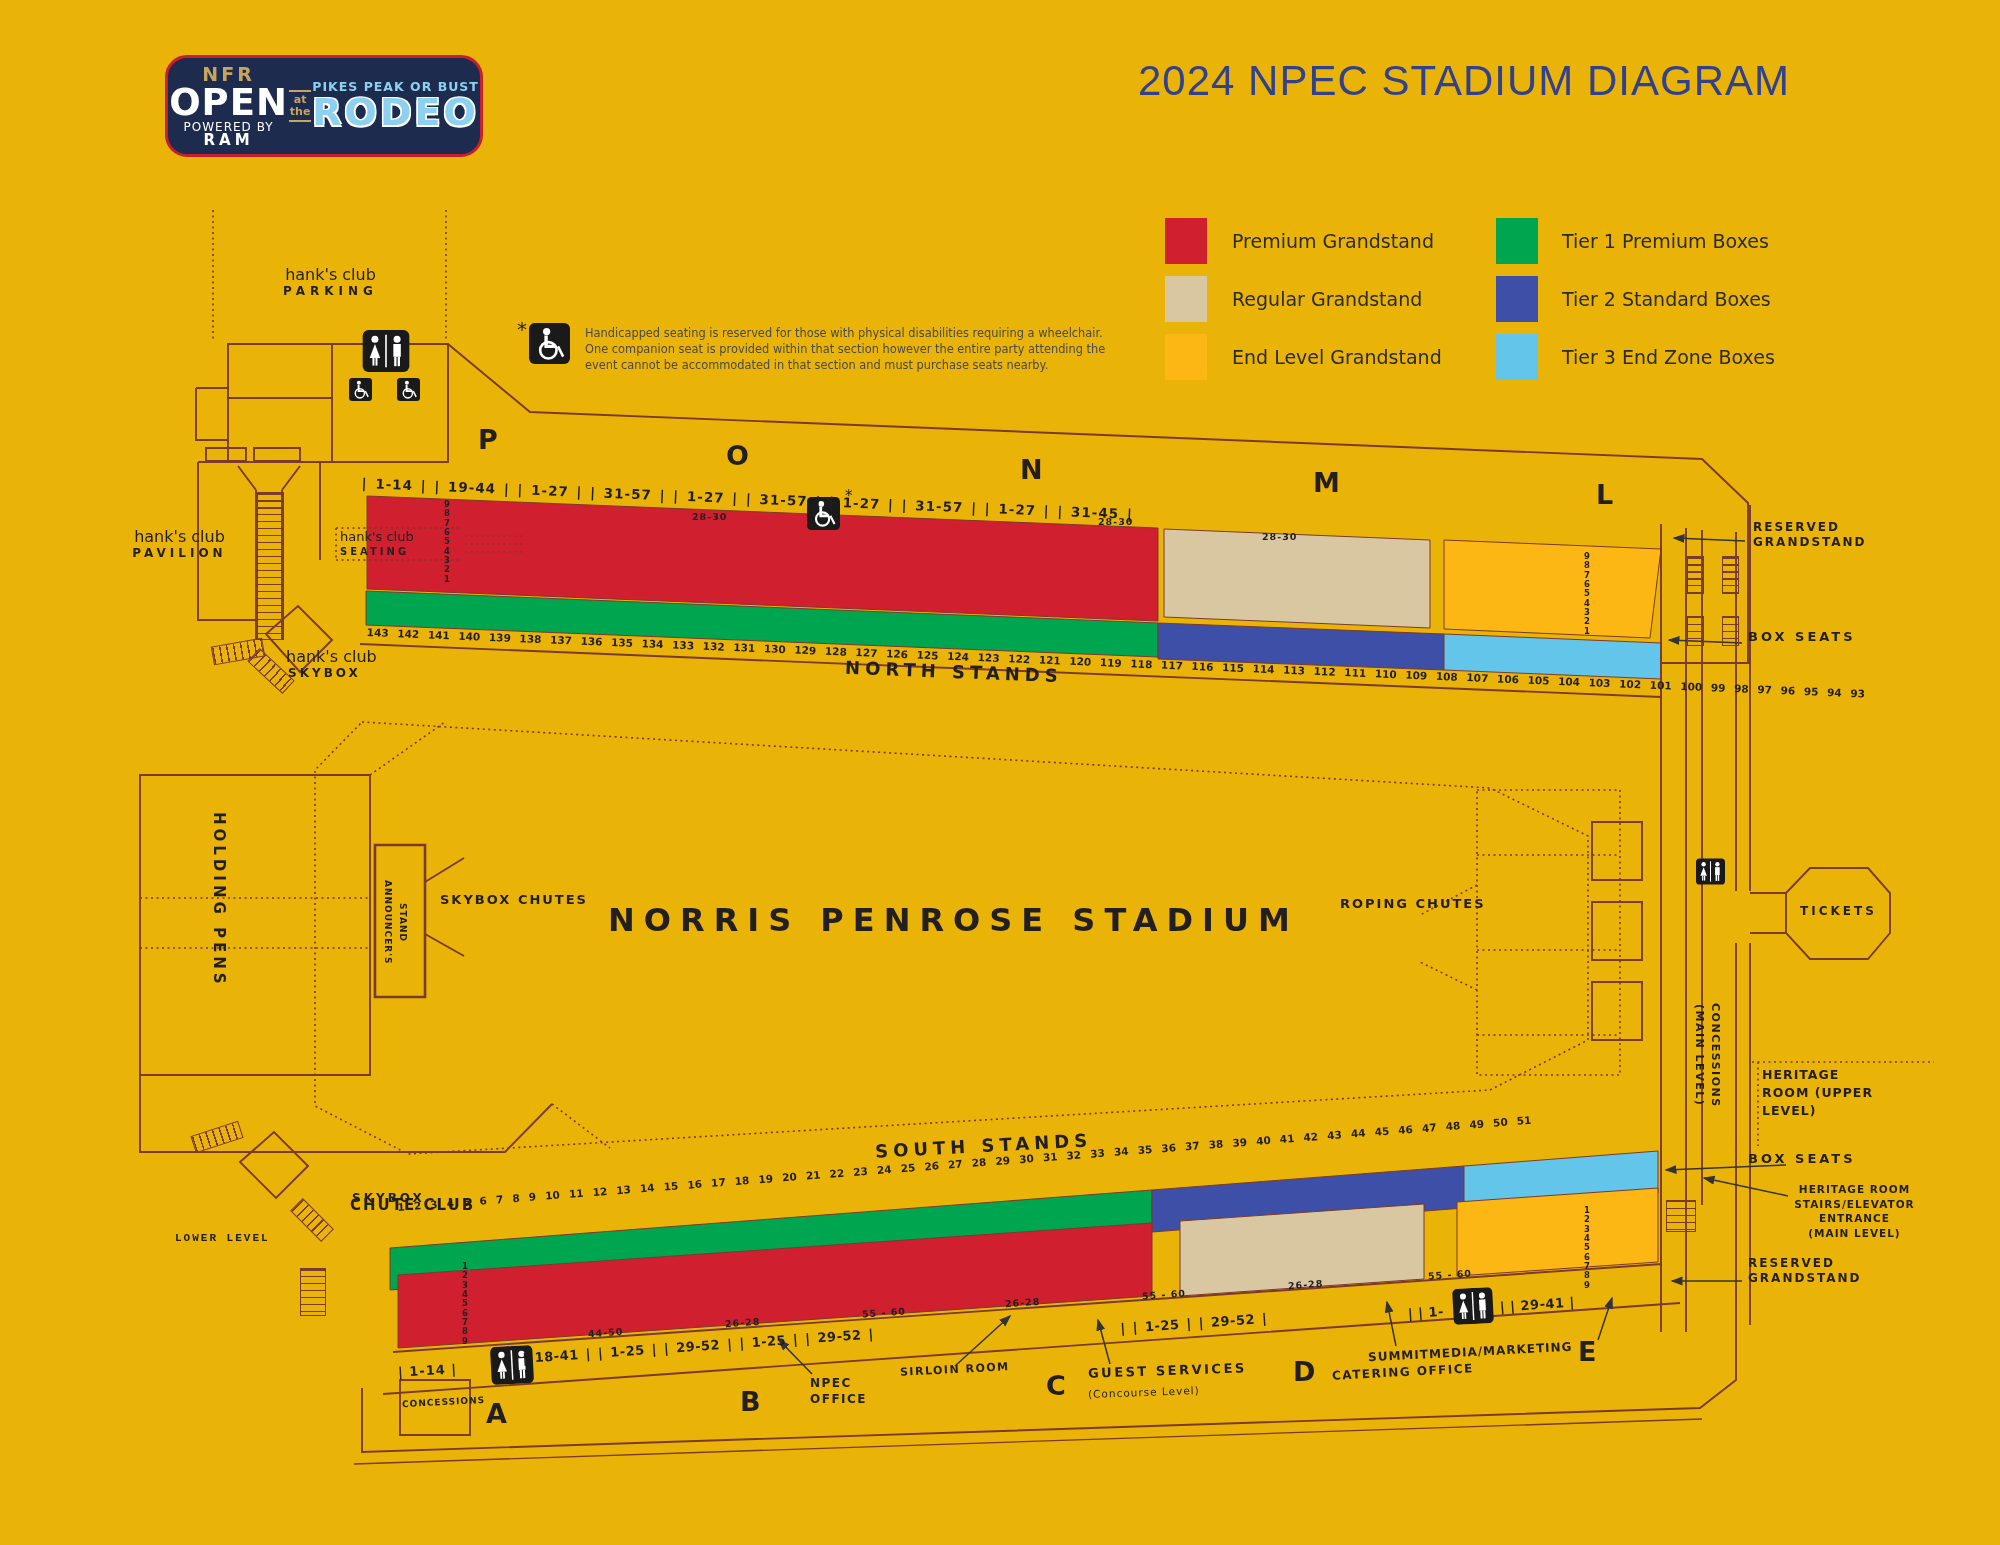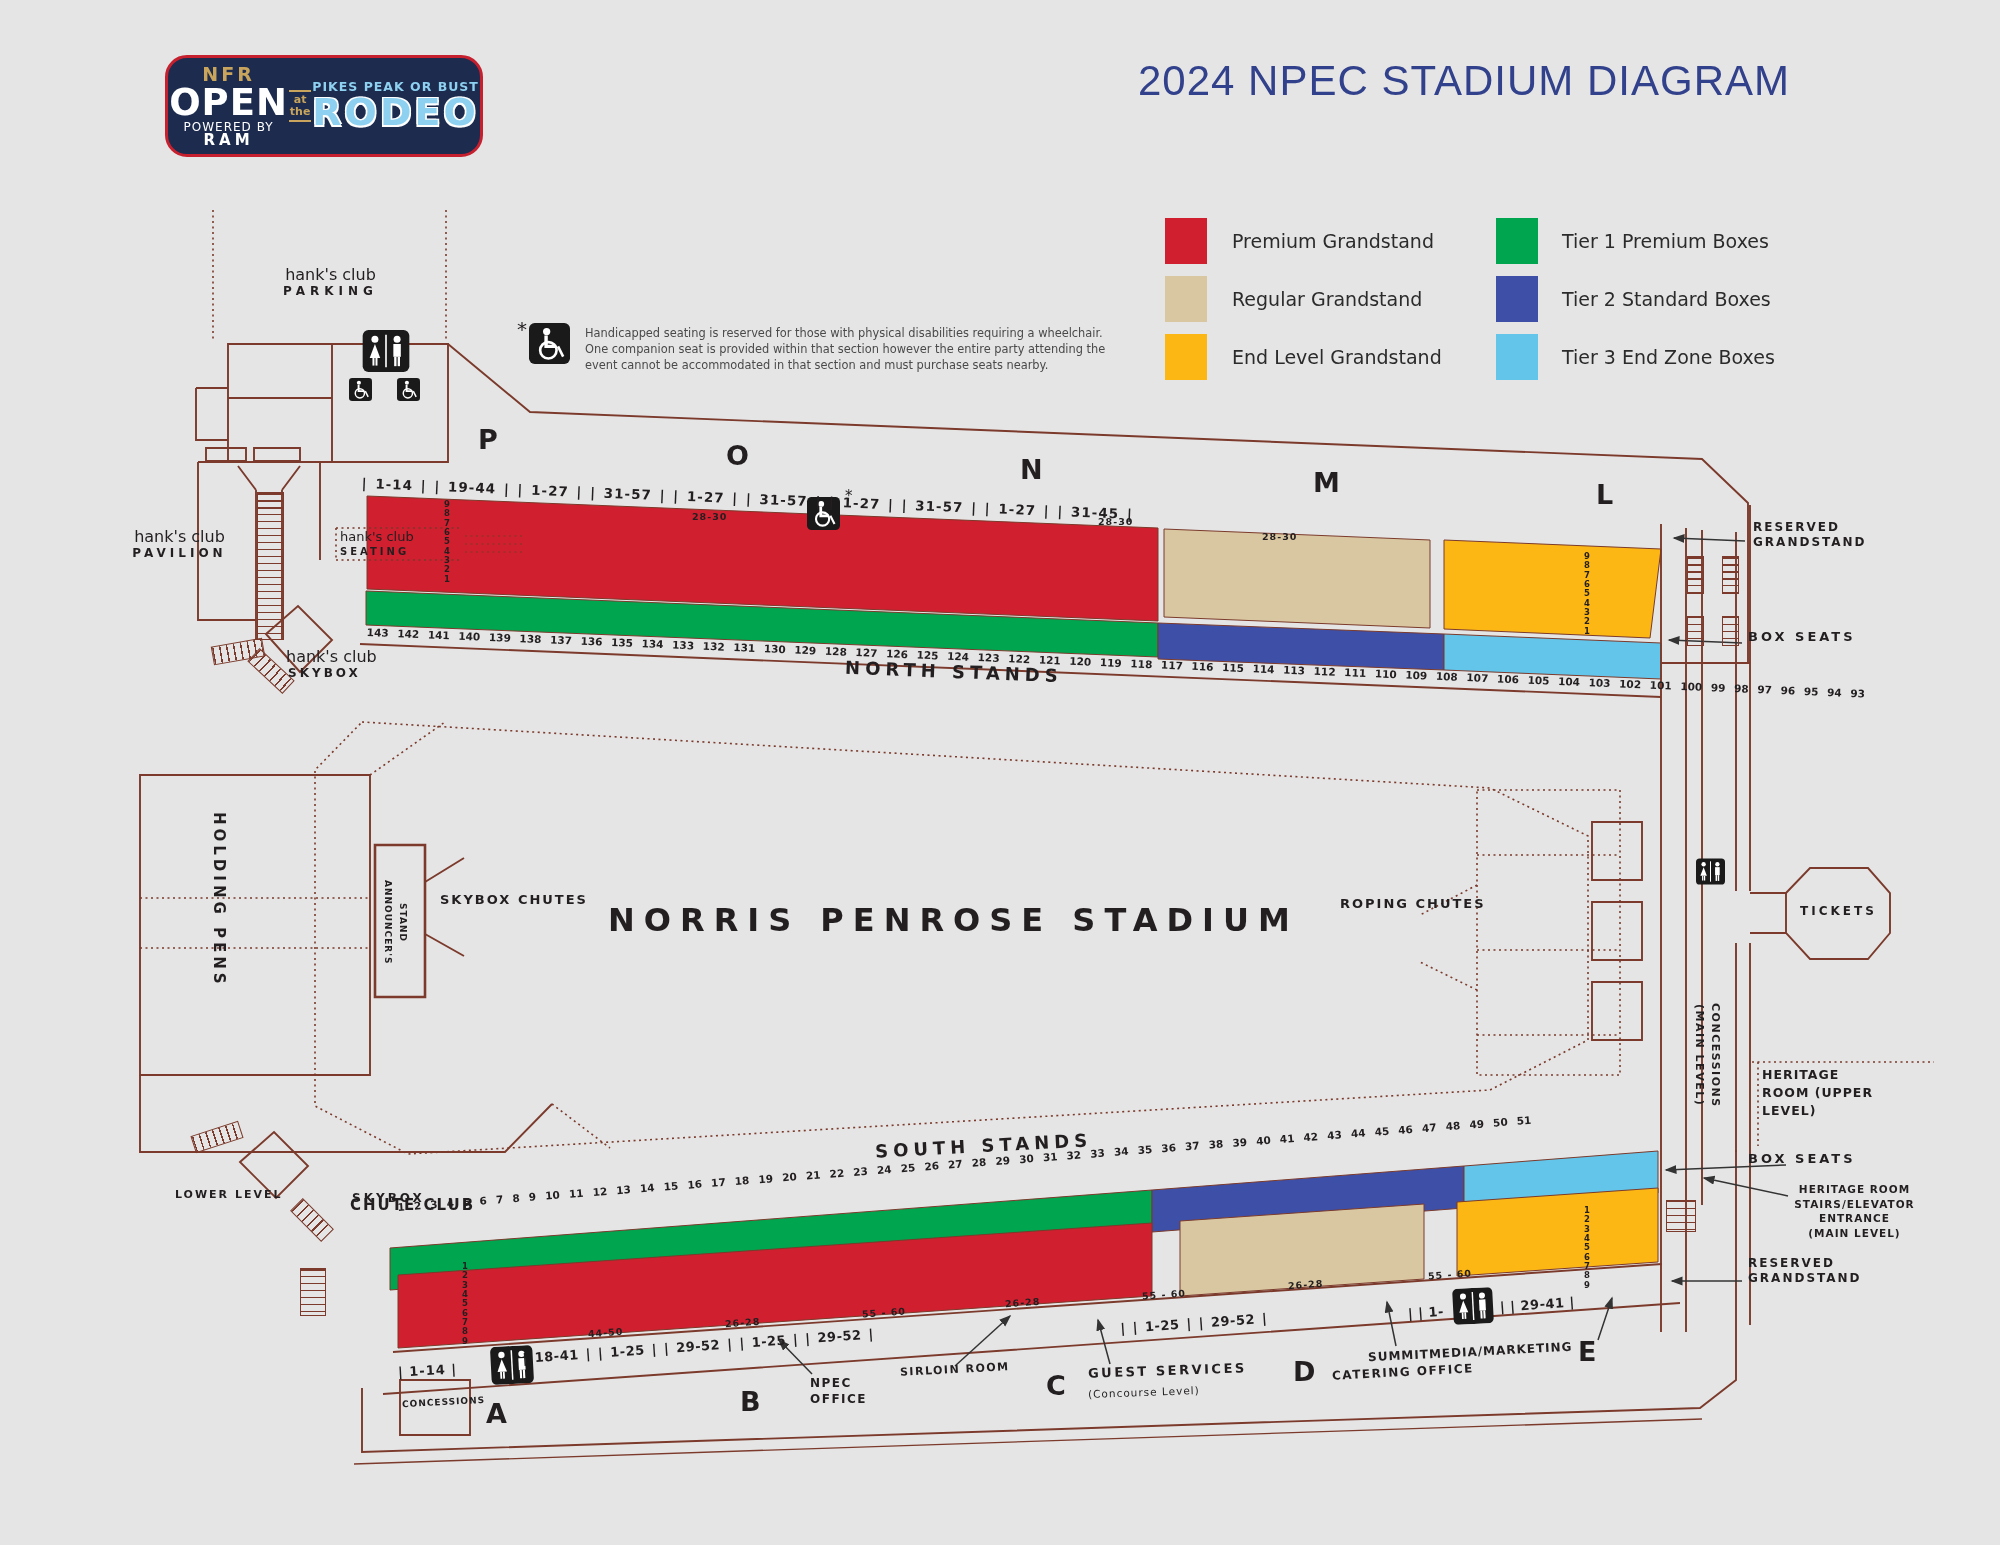--- a/index.html
+++ b/index.html
@@ -1,16 +1,16 @@
 <!DOCTYPE html>
 <html><head>
 <meta charset="utf-8">
 <style>
   html,body{margin:0;padding:0;background:#fff;}
-  .canvas{position:relative;width:2000px;height:1545px;background:#e5e5e5;overflow:hidden;
+  .canvas{position:relative;width:2000px;height:1545px;background:#eab308;overflow:hidden;
           font-family:"DejaVu Sans",sans-serif;color:#231f20;}
   svg.lines{position:absolute;left:0;top:0;}
   .lbl{position:absolute;white-space:pre-line;color:#231f20;line-height:1.15;}
   .b{font-weight:bold;}
   .ctr{text-align:center;}
   .nw{white-space:nowrap;}
   .vert{writing-mode:vertical-rl;}
   .vertl{writing-mode:vertical-lr;}
   .hatchv{position:absolute;border:1.5px solid #7b3a2b;
           background:repeating-linear-gradient(to right,#7b3a2b 0 1.5px,transparent 1.5px 7px);}
@@ -275,21 +275,21 @@
   <div class="lbl b nw" style="left:1340px;top:897px;font-size:13px;letter-spacing:2px;">ROPING CHUTES</div>
   <div class="lbl b nw" style="left:1800px;top:905px;font-size:12px;letter-spacing:3px;">TICKETS</div>
   <div class="lbl b vert ctr" style="left:1690px;top:938px;height:235px;font-size:11px;letter-spacing:1.5px;line-height:1.5;">CONCESSIONS
 (MAIN LEVEL)</div>
   <div class="lbl b" style="left:1762px;top:1066px;width:128px;font-size:12.5px;letter-spacing:1px;line-height:1.45;">HERITAGE ROOM (UPPER LEVEL)</div>
 
   <div class="lbl b nw" style="left:875px;top:1136px;font-size:18px;letter-spacing:5px;transform:rotate(-3deg);">SOUTH STANDS</div>
 
   <div class="lbl b" style="left:350px;top:1170px;font-size:15px;letter-spacing:2px;margin-top:27px;">CHUTE CLUB</div>
   <div class="lbl b" style="left:352px;top:1192px;font-size:12px;letter-spacing:3px;">SKYBOX</div>
-  <div class="lbl b nw" style="left:175px;top:1189px;font-size:11px;letter-spacing:2px;">LOWER LEVEL</div>
+  <div class="lbl b nw" style="left:175px;top:1232px;font-size:11px;letter-spacing:2px;font-family:Liberation Mono, monospace;">LOWER LEVEL</div>
 
   <div class="lbl b nw" style="left:397px;top:1201px;font-size:10.5px;word-spacing:5.5px;transform:rotate(-4.4deg);transform-origin:left top;">1 2 3 4 5 6 7 8 9 10 11 12 13 14 15 16 17 18 19 20 21 22 23 24 25 26 27 28 29 30 31 32 33 34 35 36 37 38 39 40 41 42 43 44 45 46 47 48 49 50 51</div>
 
   <div class="lbl b ctr" style="left:462px;top:1262px;font-size:8.5px;line-height:1.1;">1
 2
 3
 4
 5
 6
 7

